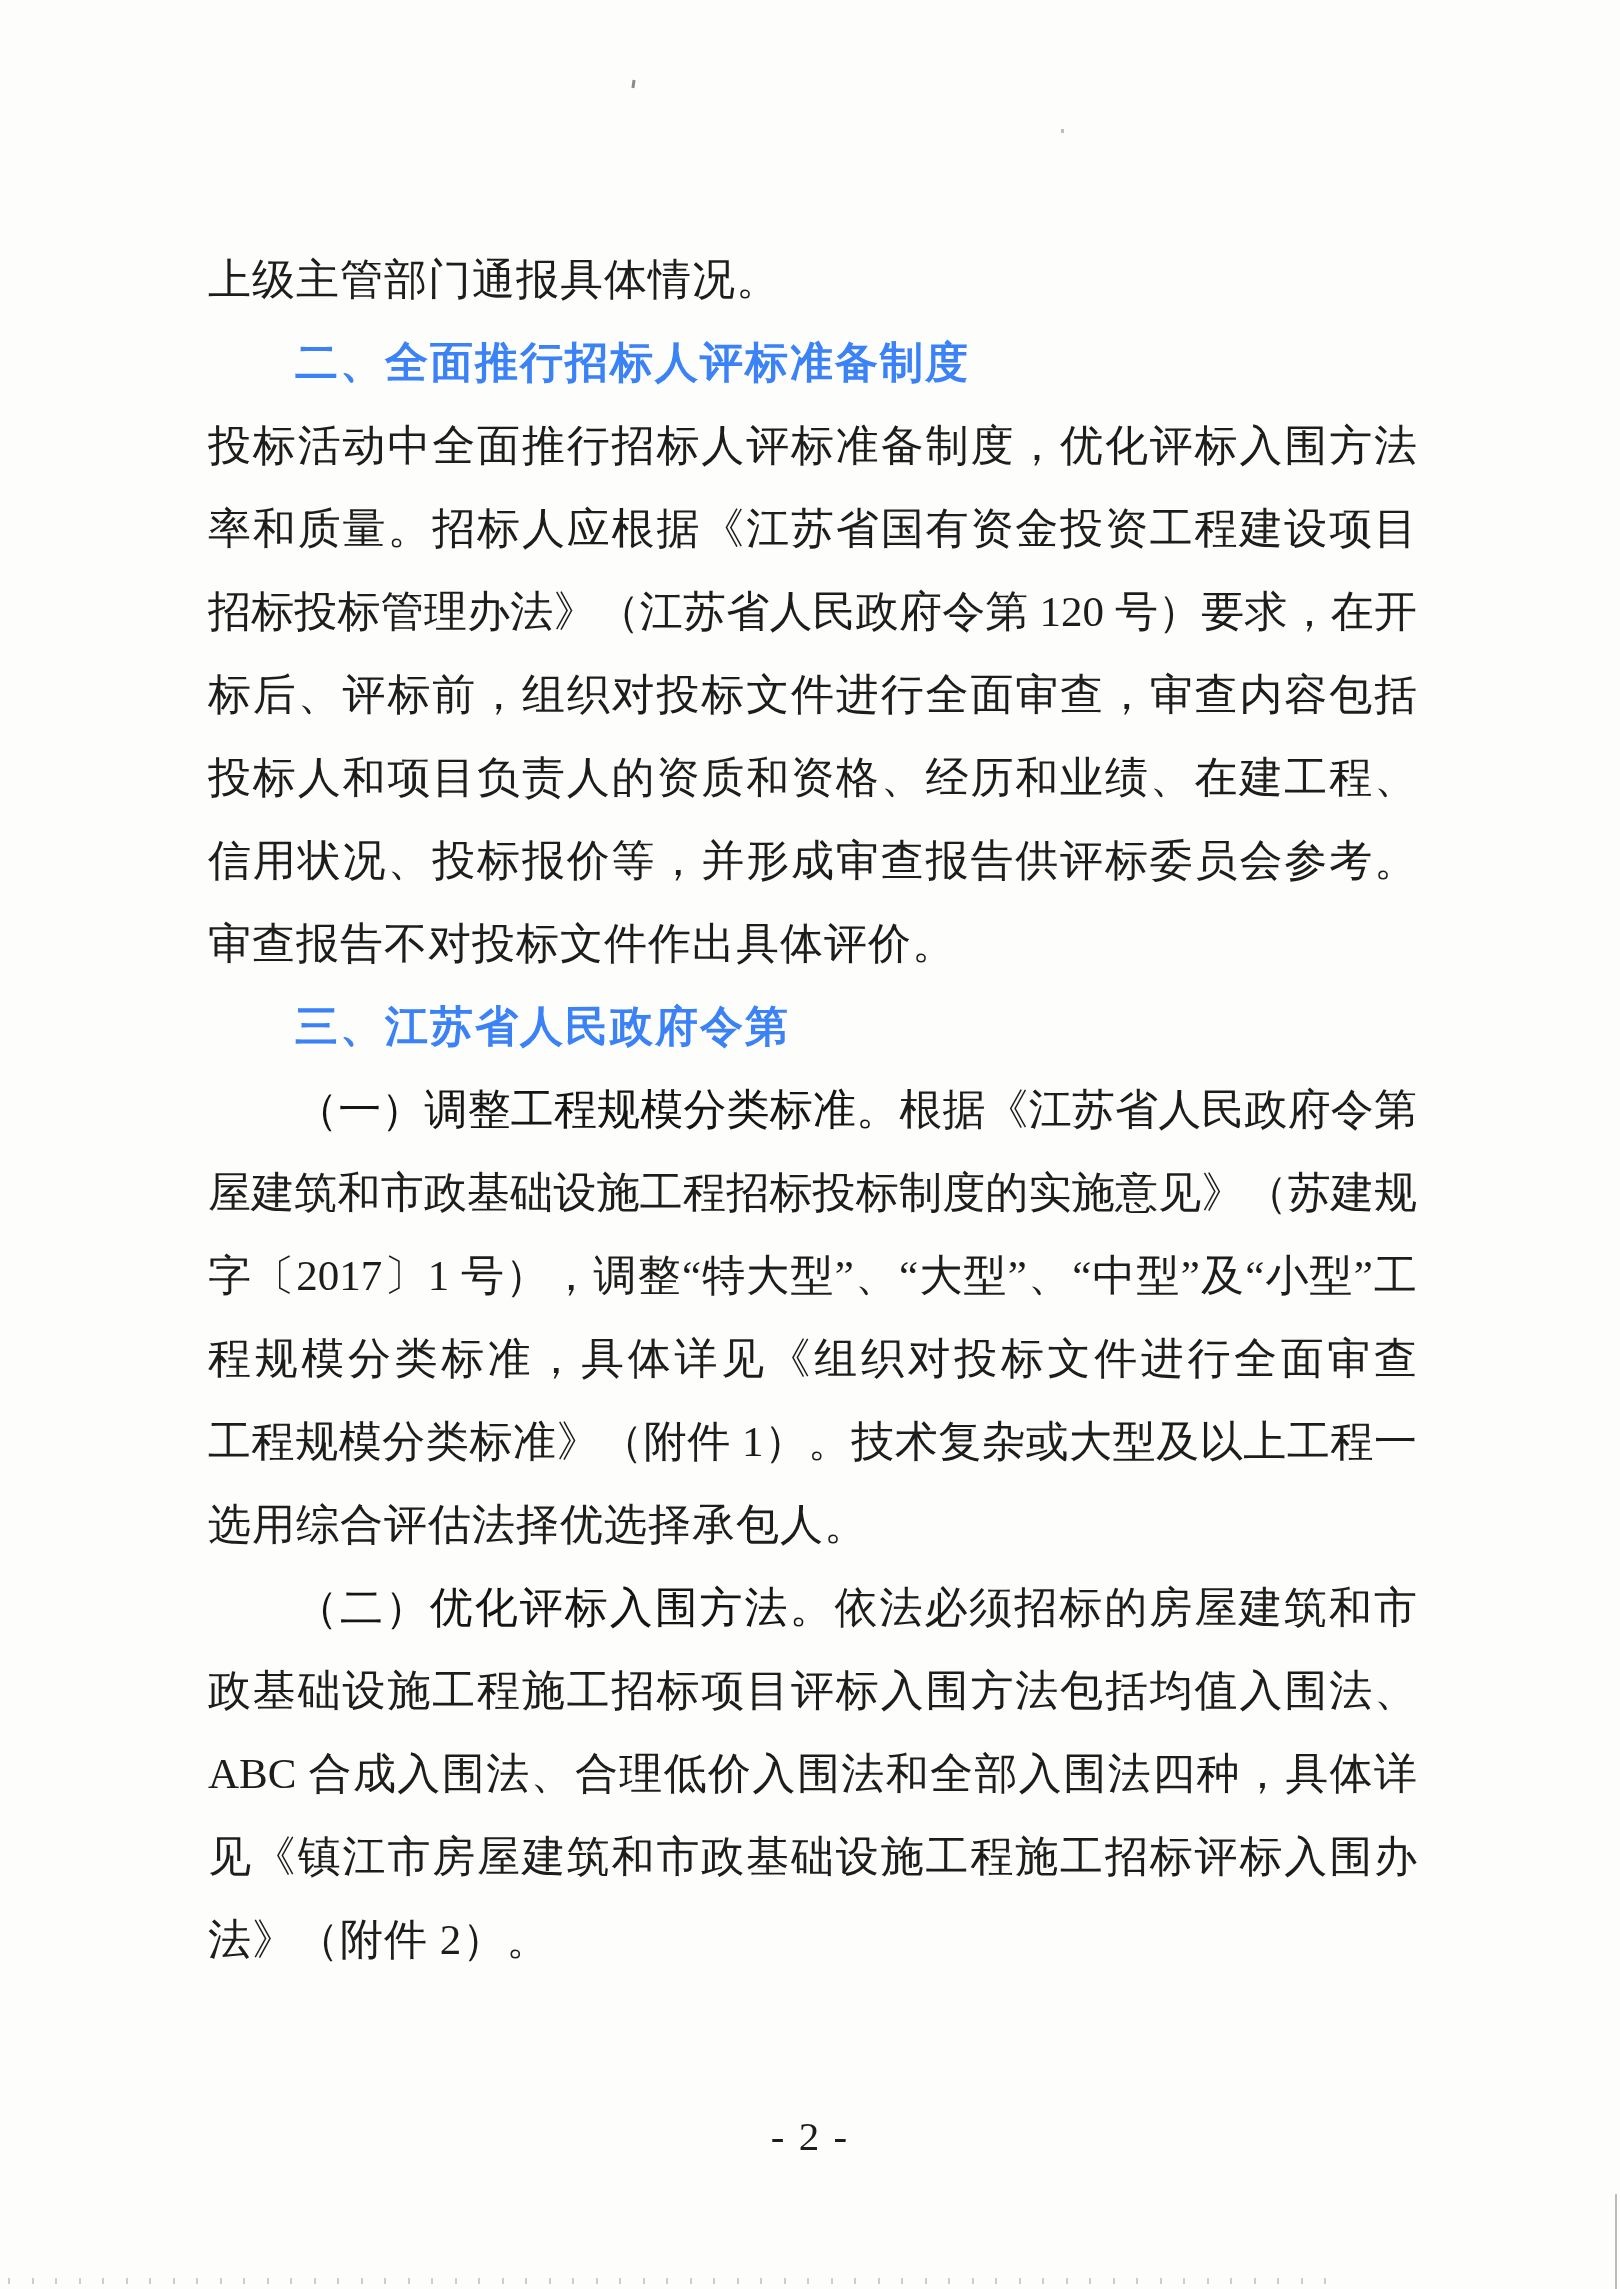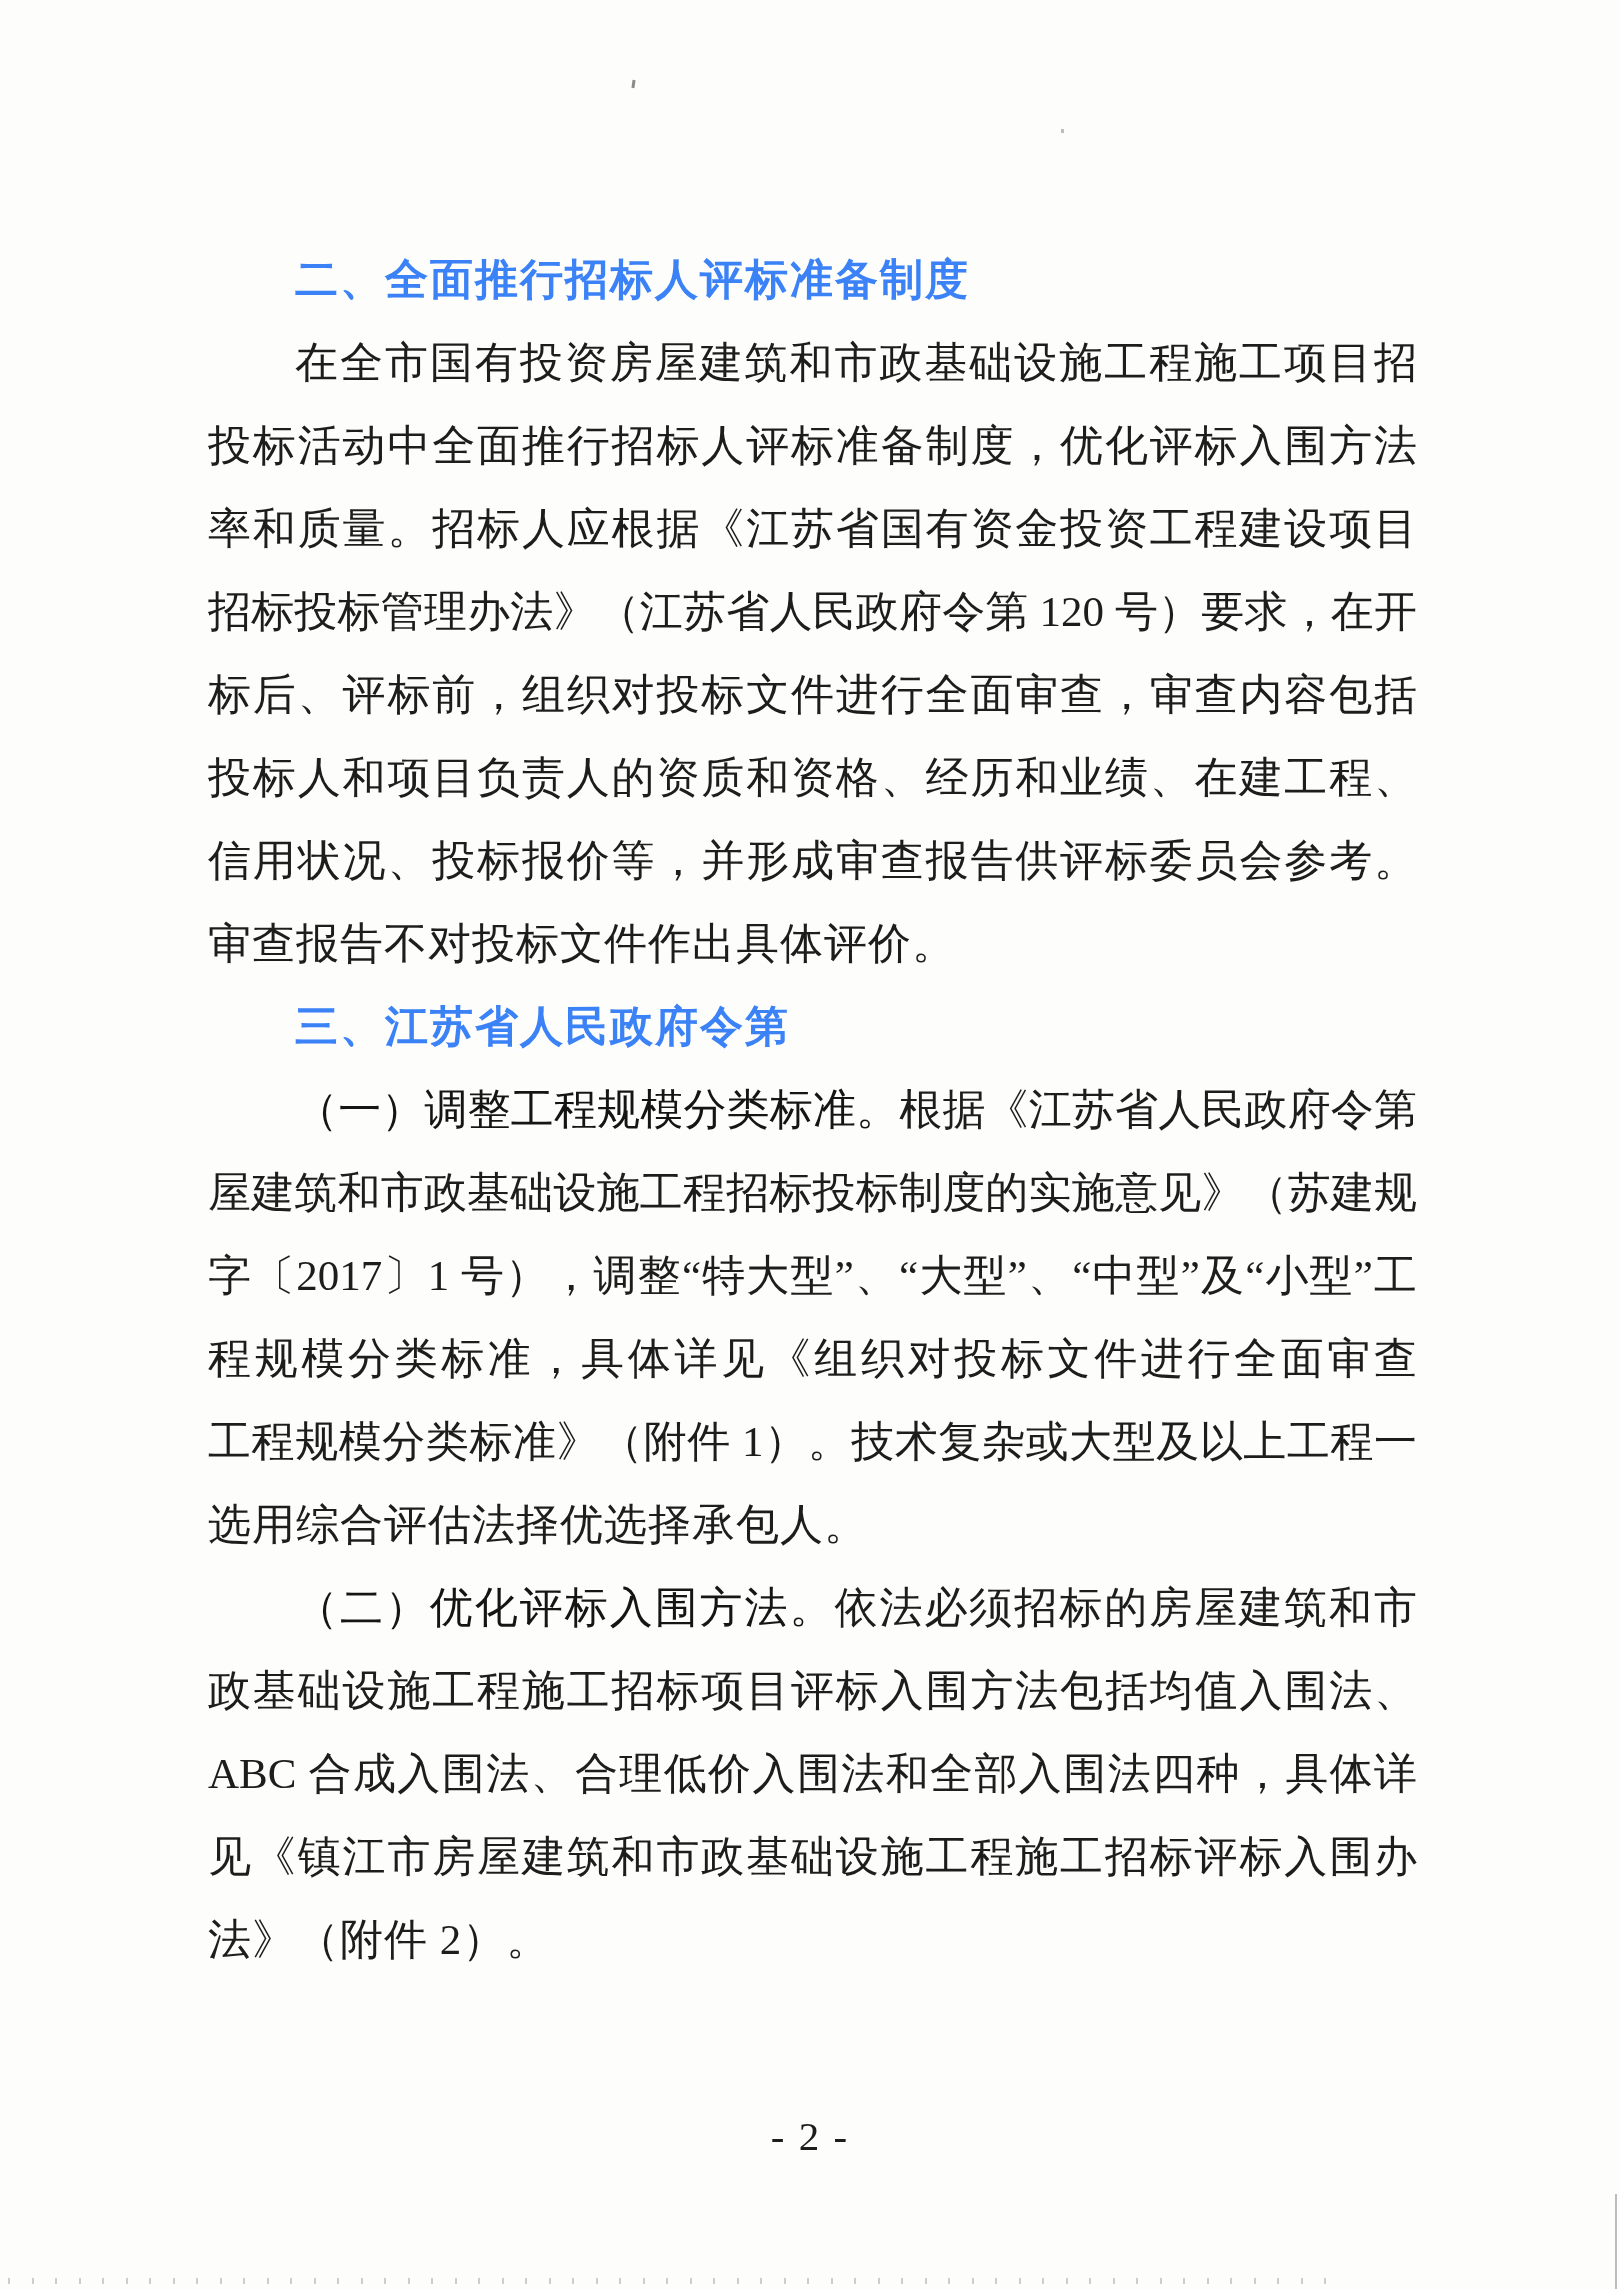--- a/index.html
+++ b/index.html
@@ -105,22 +105,22 @@
     height: 96px;
     background: rgba(40,40,40,0.30);
   }
 </style>
 </head>
 <body>
 
 <div class="page">
 
   <div class="textblock">
+    <div class="ln end">上级主管部门通报具体情况。</div>
     <div class="ln h indent">二、全面推行招标人评标准备制度</div>
-    <div class="ln fill indent">在全市国有投资房屋建筑和市政基础设施工程施工项目招</div>
     <div class="ln fill">投标活动中全面推行招标人评标准备制度，优化评标入围方法</div>
     <div class="ln fill">率和质量。招标人应根据《江苏省国有资金投资工程建设项目</div>
     <div class="ln fill">招标投标管理办法》（江苏省人民政府令第 120 号）要求，在开</div>
     <div class="ln fill">标后、评标前，组织对投标文件进行全面审查，审查内容包括</div>
     <div class="ln fill">投标人和项目负责人的资质和资格、经历和业绩、在建工程、</div>
     <div class="ln fill">信用状况、投标报价等，并形成审查报告供评标委员会参考。</div>
     <div class="ln end">审查报告不对投标文件作出具体评价。</div>
     <div class="ln h indent">三、江苏省人民政府令第</div>
     <div class="ln fill indent"><span class="sb">（一）调整工程规模分类标准。</span><span>根据《江苏省人民政府令第</span></div>
     <div class="ln fill">屋建筑和市政基础设施工程招标投标制度的实施意见》（苏建规</div>

